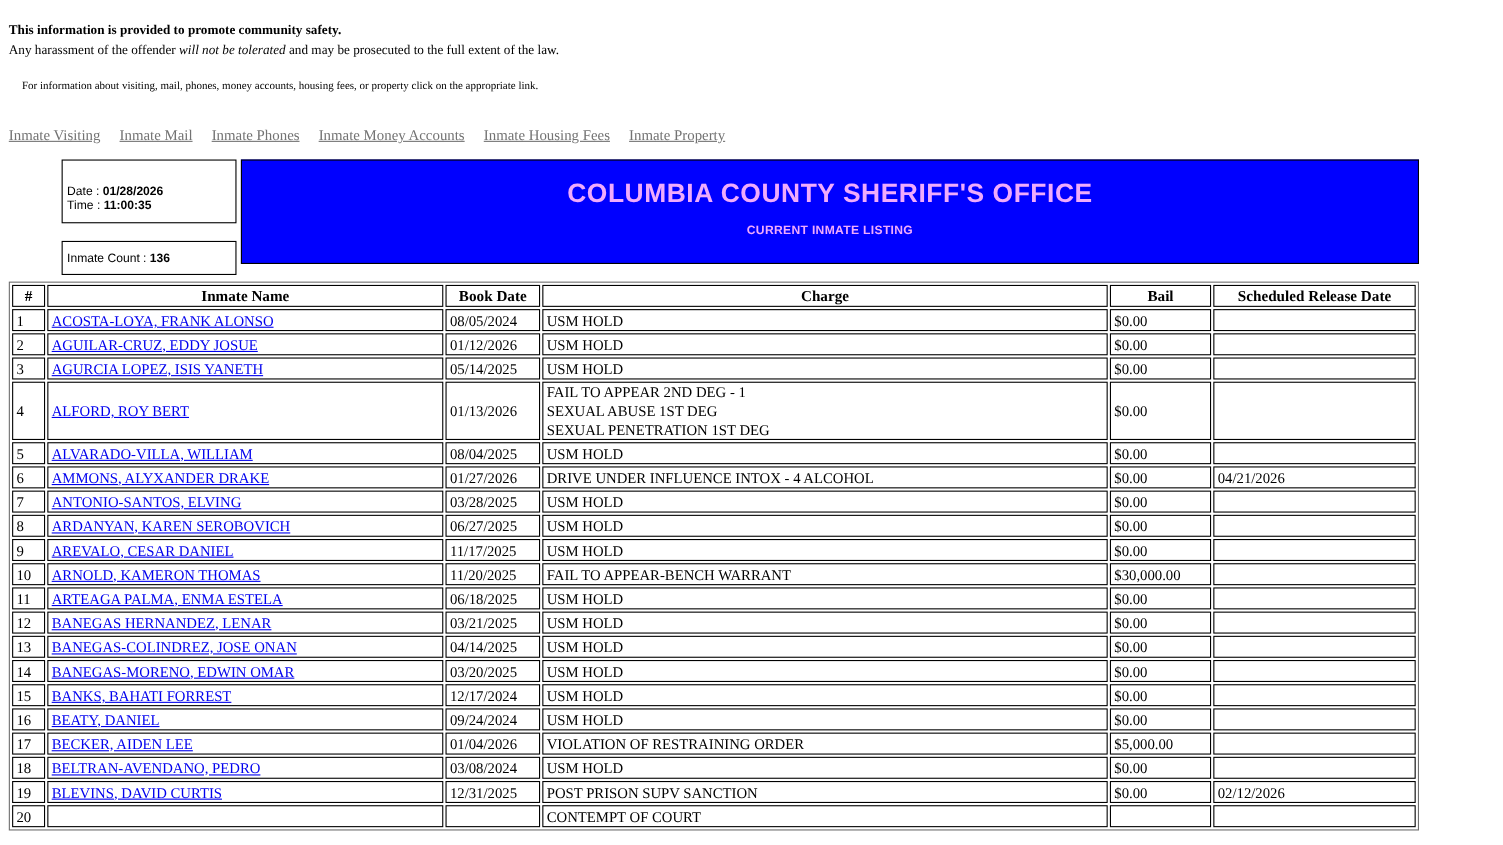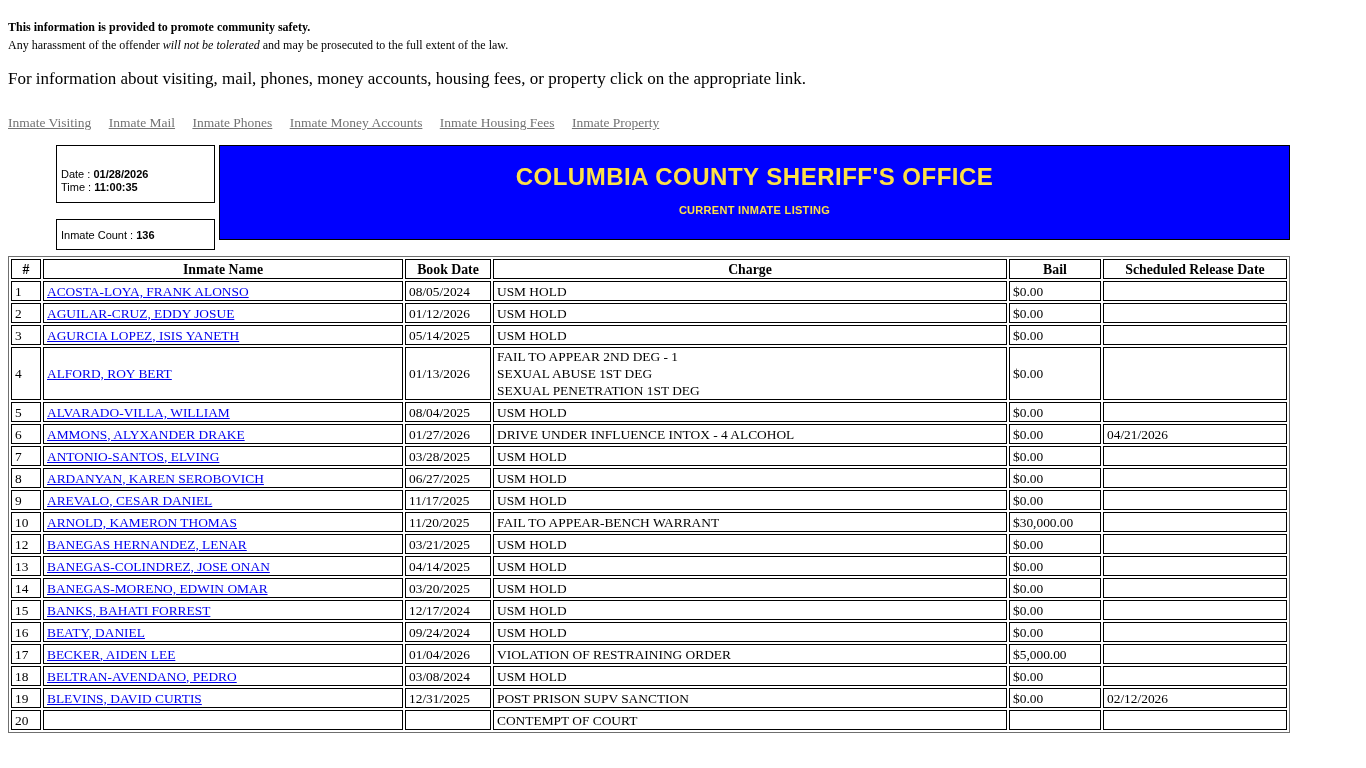--- a/index.html
+++ b/index.html
@@ -8,21 +8,21 @@
     width: 1366px; height: 768px; overflow: hidden;
     background: #ffffff;
     font-family: "Liberation Serif", serif;
     color: #000000;
   }
   .page { padding: 8px; width: 1298px; }
 
   
   .notice { margin: 10px 0 0 0; font-size: 12px; line-height: 18px; }
   .notice .bold-line { font-weight: bold; }
-  .info-line { margin: 16px 0 0 0; font-size: 17px; line-height: 18px; }
+  .info-line { margin: 16px 0 0 12px; font-size: 10px; line-height: 18px; }
 
   
   .nav-row { margin: 27px 0 0 0; font-size: 13.5px; }
   .nav-row a { color: #737373; text-decoration: underline; margin-right: 14px; }
 
   
   .header-section { margin-top: 14px; width: 1282px; display: flex; }
   .header-left { width: 207px; margin-right: 4px; display: flex; flex-direction: column; padding-left: 48px; }
   .info-box {
     border: 1px solid #000;
@@ -31,21 +31,21 @@
     padding-left: 4px;
   }
   .info-box.datetime { height: 58px; padding-top: 22px; }
   .info-box.count { height: 31px; margin-top: 16px; padding-top: 9px; }
   .info-box b { font-weight: bold; }
 
   .banner {
     flex: 1; height: 95px;
     background: #0000FF;
     border: 1px solid #000;
-    color: #fde047; text-align: center;
+    color: #f0abfc; text-align: center;
     font-family: "Liberation Sans", sans-serif;
   }
   .banner-title { margin-top: 17px; font-size: 24px; font-weight: bold; letter-spacing: 0.5px; }
   .banner-subtitle { margin-top: 13px; font-size: 11px; font-weight: bold; letter-spacing: 0.3px; }
 
   
   table.inmates {
     margin-top: 6px;
     width: 1282px;
     border-collapse: separate;
@@ -205,20 +205,28 @@
   </tr>
         <tr>
     <td>10</td>
     <td class="name"><a href="#">ARNOLD, KAMERON THOMAS</a></td>
     <td>11/20/2025</td>
     <td class="charge">FAIL TO APPEAR-BENCH WARRANT</td>
     <td>$30,000.00</td>
     <td></td>
   </tr>
         <tr>
+    <td>11</td>
+    <td class="name"><a href="#">ARTEAGA PALMA, ENMA ESTELA</a></td>
+    <td>06/18/2025</td>
+    <td class="charge">USM HOLD</td>
+    <td>$0.00</td>
+    <td></td>
+  </tr>
+        <tr>
     <td>12</td>
     <td class="name"><a href="#">BANEGAS HERNANDEZ, LENAR</a></td>
     <td>03/21/2025</td>
     <td class="charge">USM HOLD</td>
     <td>$0.00</td>
     <td></td>
   </tr>
         <tr>
     <td>13</td>
     <td class="name"><a href="#">BANEGAS-COLINDREZ, JOSE ONAN</a></td>

